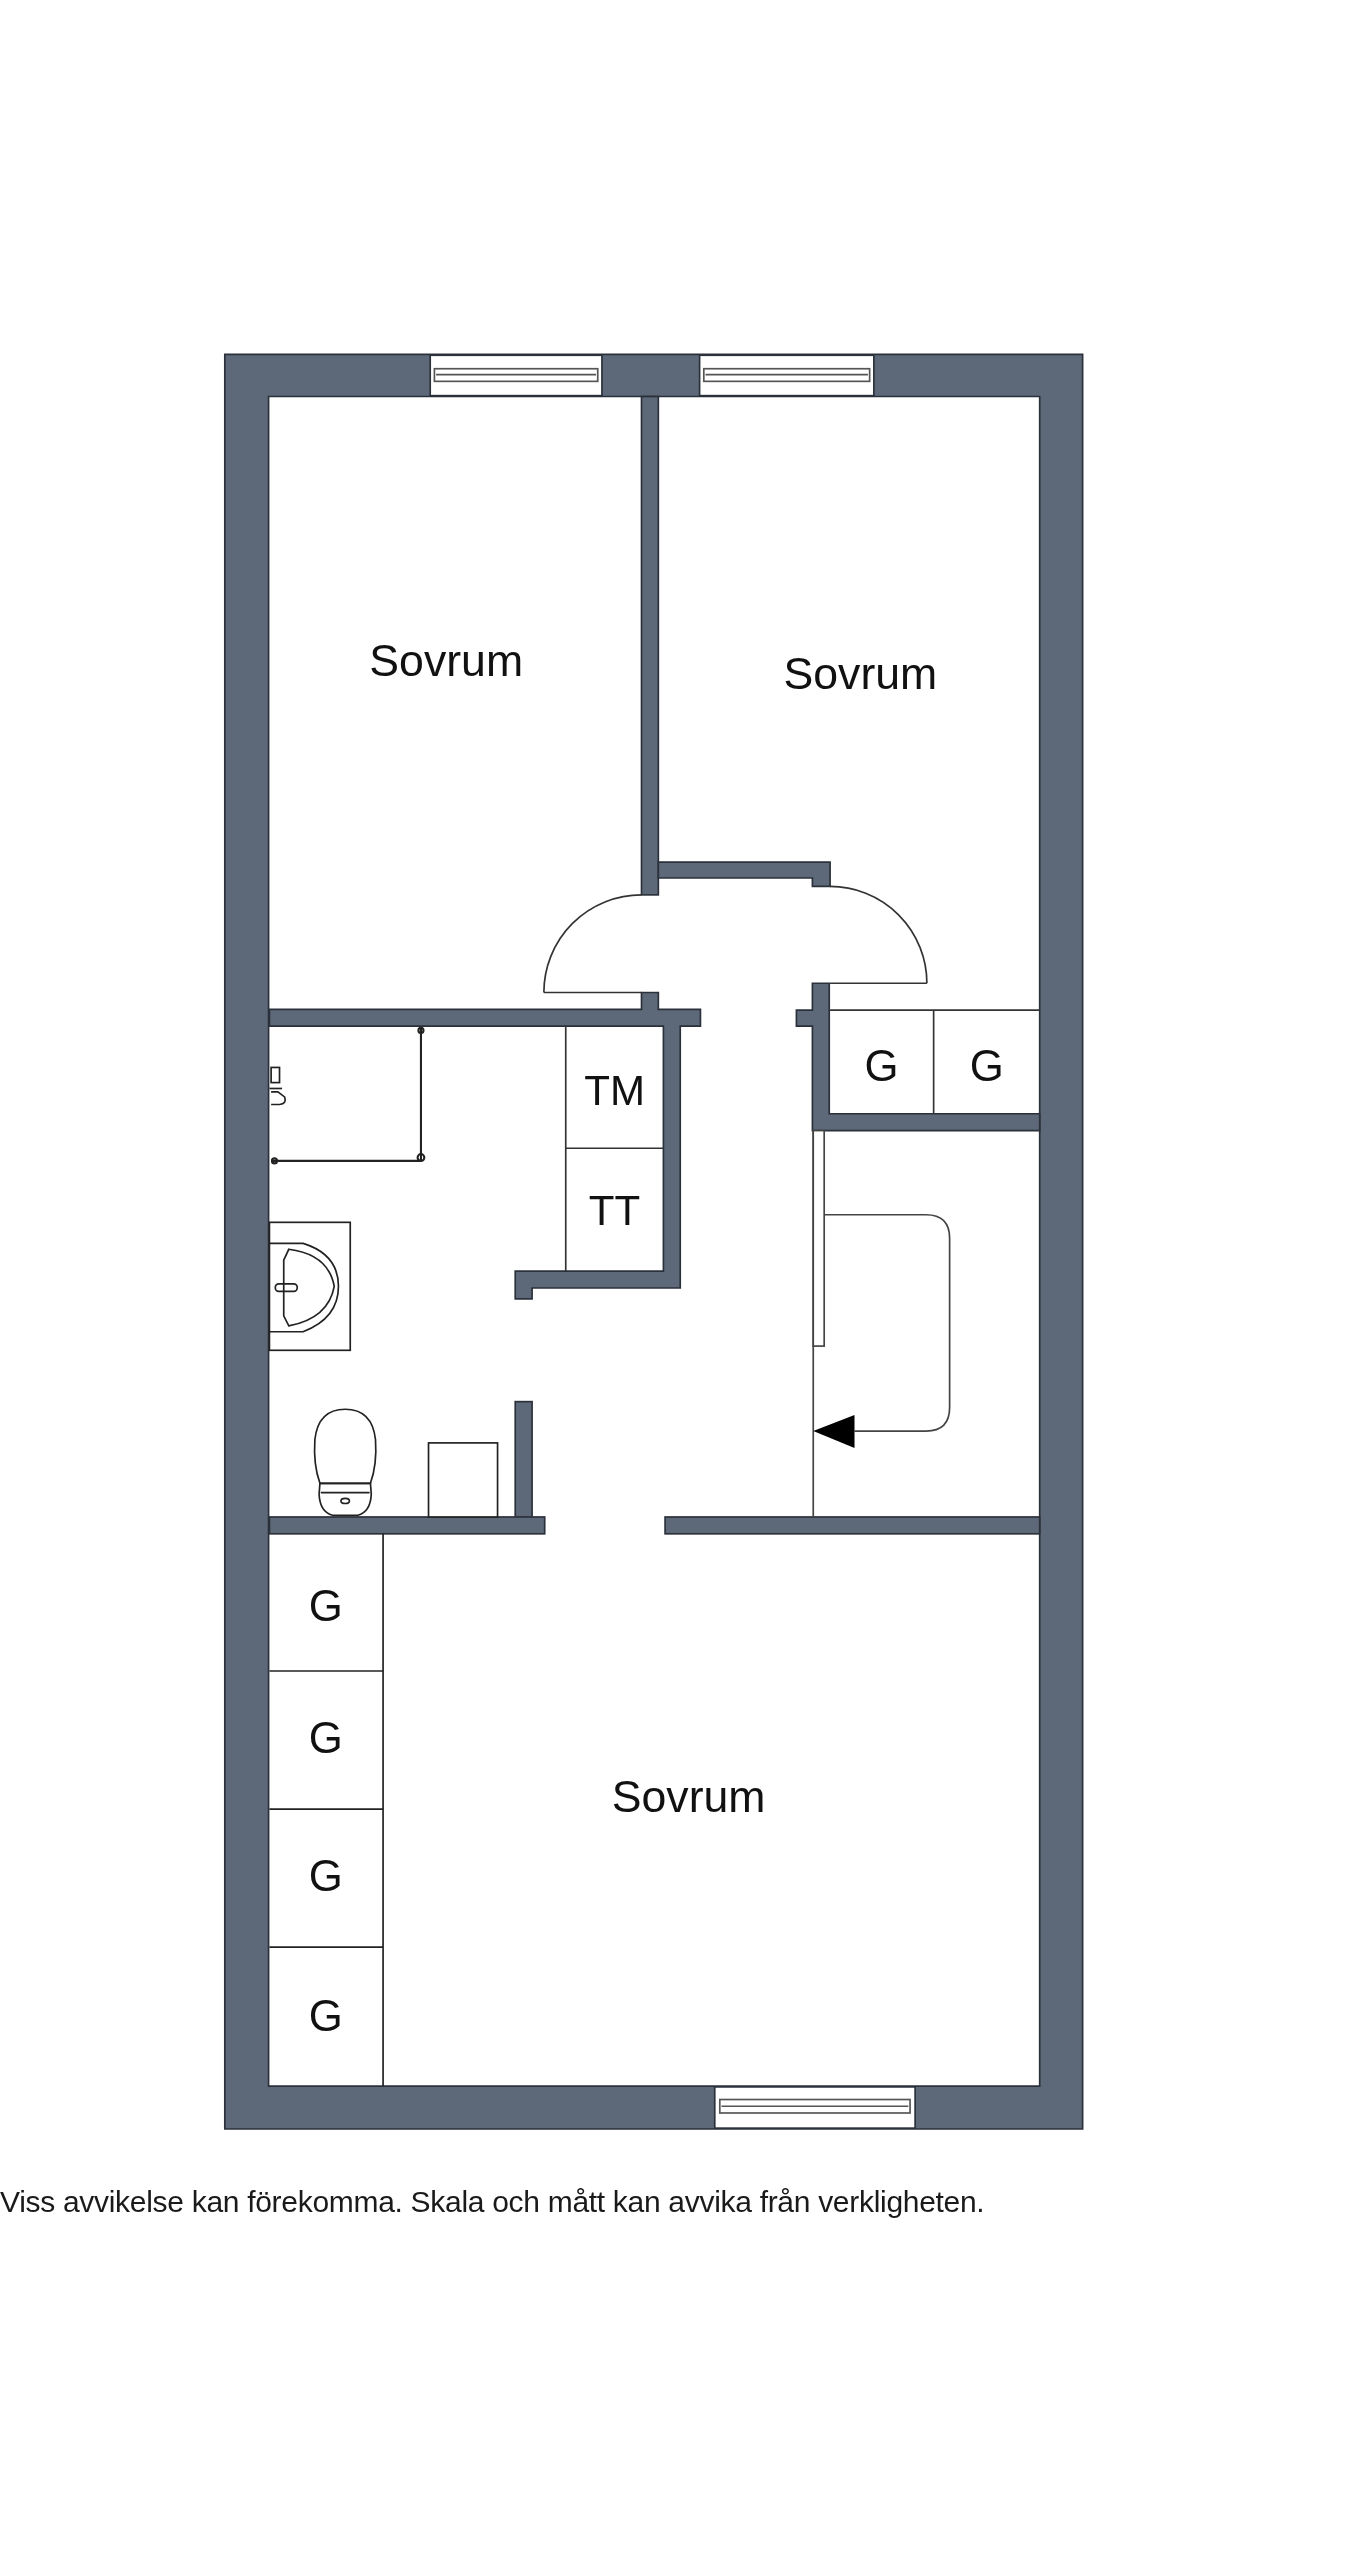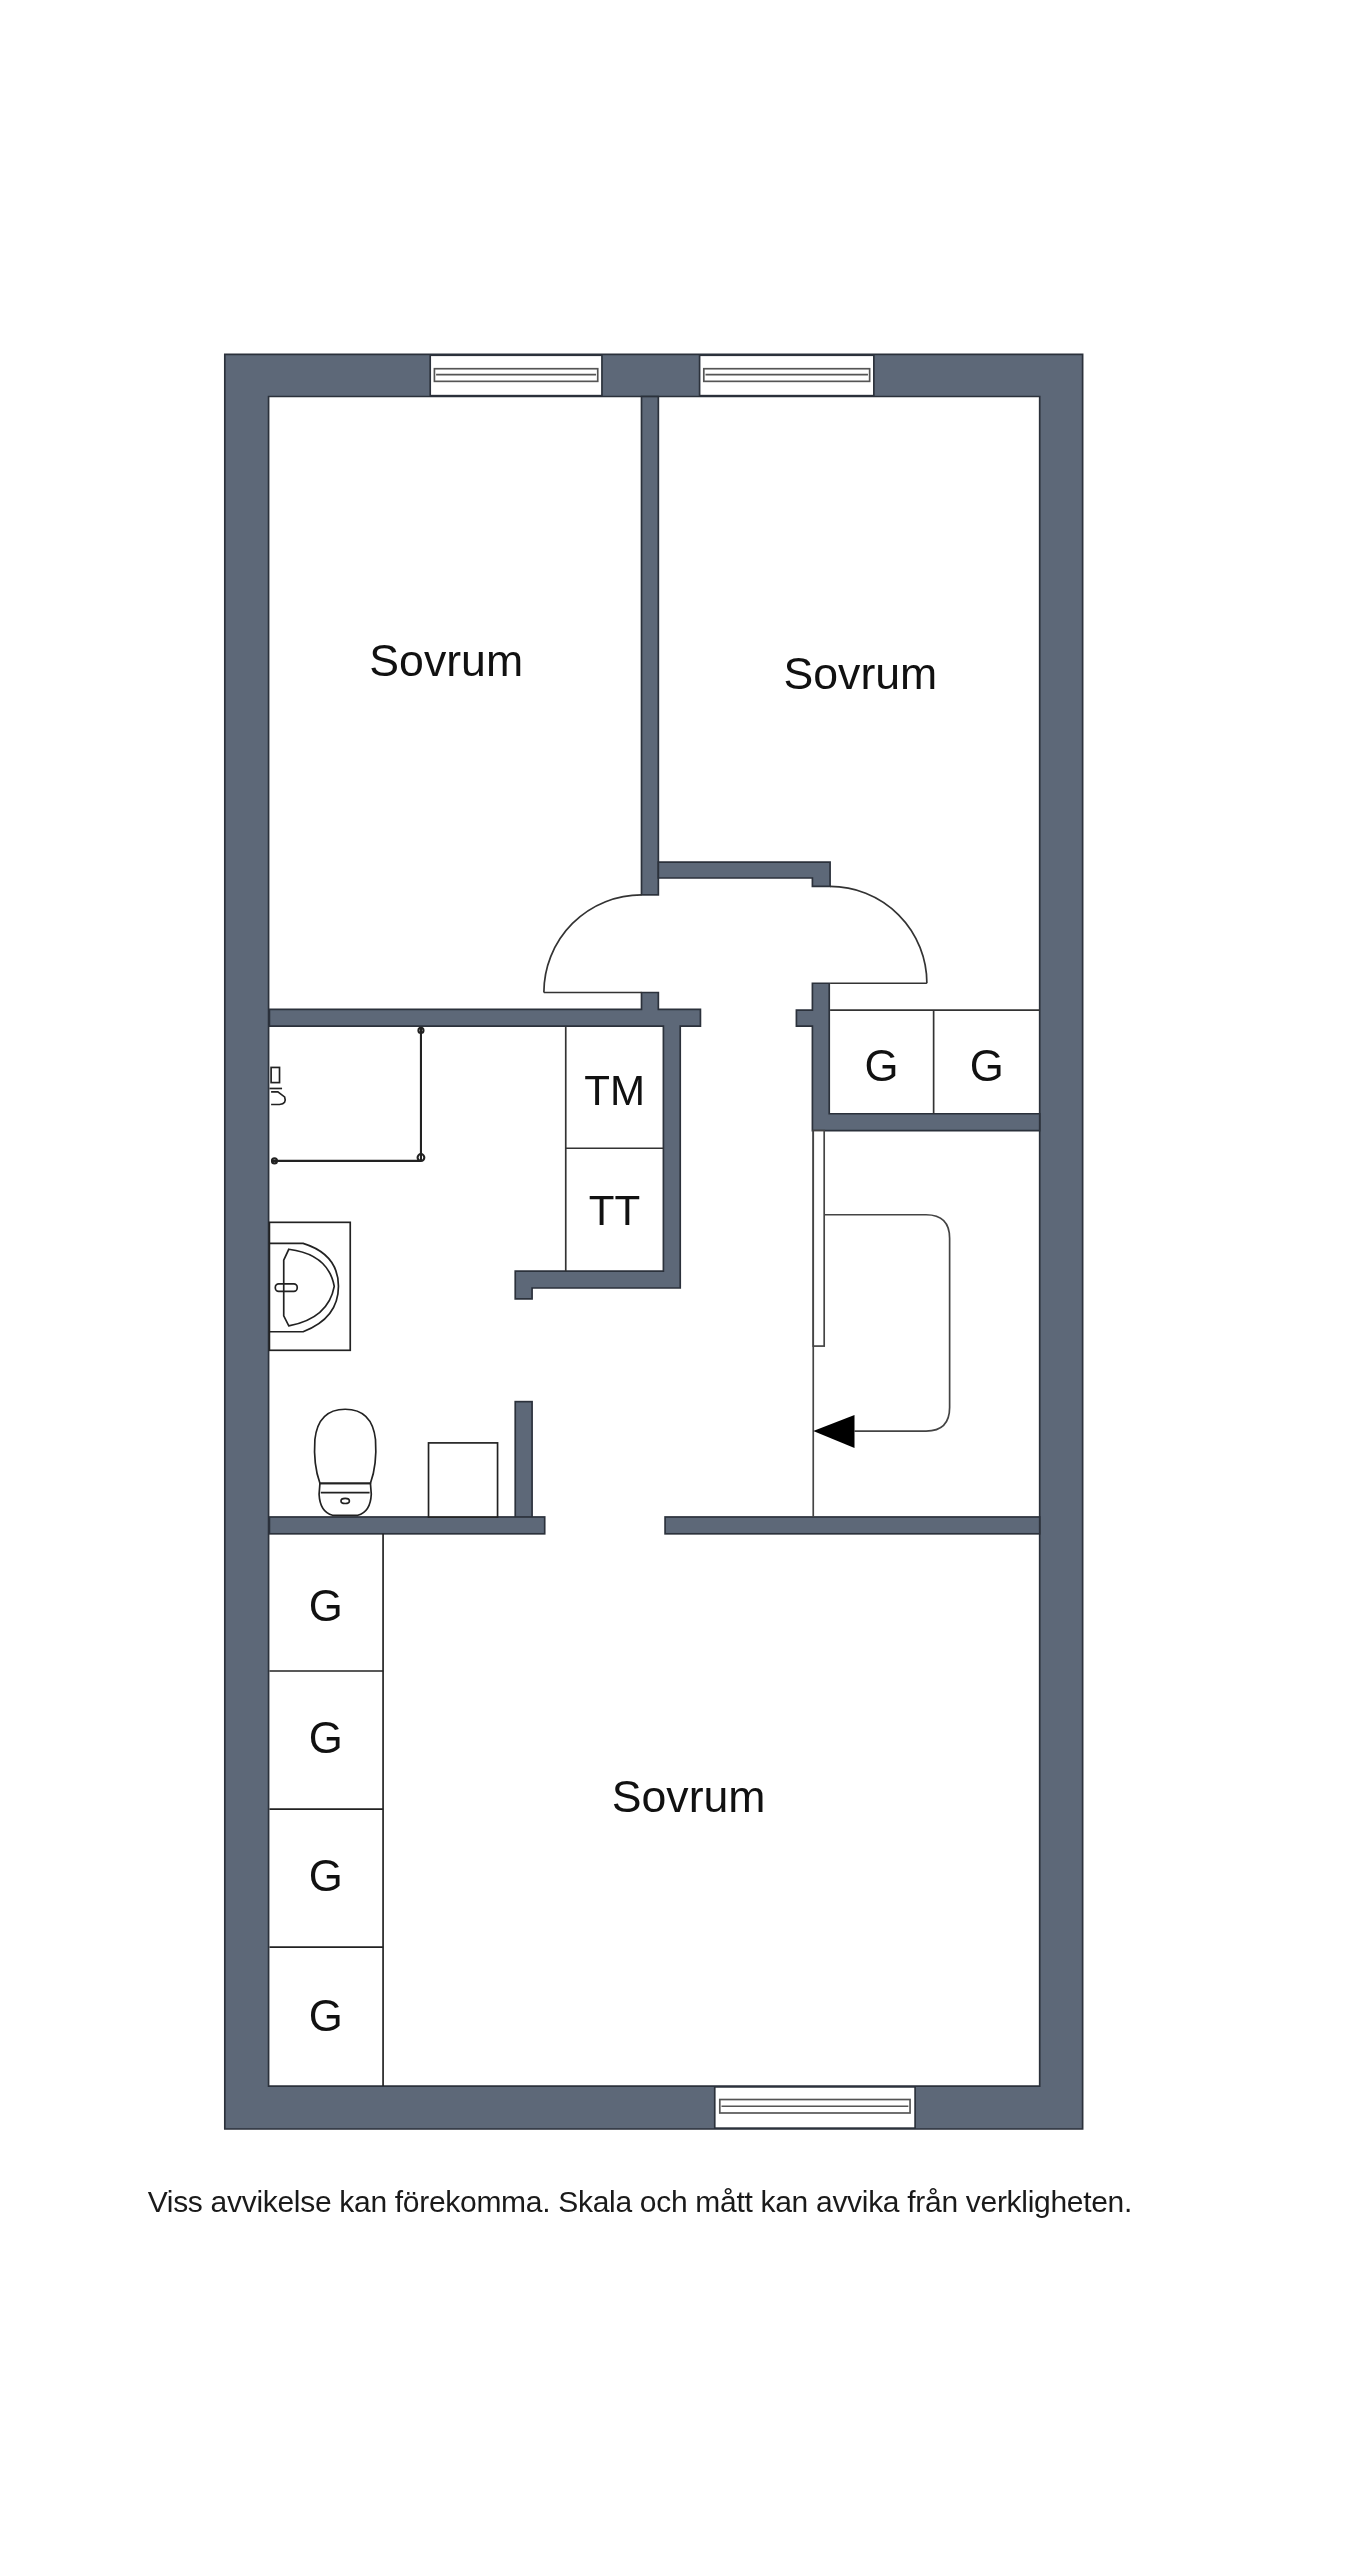--- a/index.html
+++ b/index.html
@@ -1,19 +1,19 @@
 <!DOCTYPE html>
 <html style="font-size:13.5px"><head>
   <meta charset="utf-8">
   <style>
     html, body { margin:0; padding:0; background:#ffffff; }
     body { width:1347px; height:2576px; position:relative; overflow:hidden; font-family:"Liberation Sans", sans-serif; }
     svg#plan { position:absolute; left:0; top:0; }
     .room-label { font-family:"Liberation Sans", sans-serif; fill:#111111; }
-    #disclaimer { position:absolute; left:0; width:1132px; top:2185px; text-align:right; font-size:30px; color:#1a1a1a; letter-spacing:-0.3px; }
+    #disclaimer { position:absolute; left:0; width:1132px; top:2185px; text-align:left; font-size:30px; color:#1a1a1a; letter-spacing:-0.3px; }
   </style>
 </head>
 <body>
 
 <svg id="plan" width="1347" height="2576" viewBox="0 0 1600 3060" xmlns="http://www.w3.org/2000/svg">
 
   <g fill="#5d6878" stroke="#2b313b" stroke-width="2">
     <path d="M267,421 H1286 V2529 H267 Z M319,471 V2478 H1235 V471 Z" fill-rule="evenodd"></path>
   </g>
 

